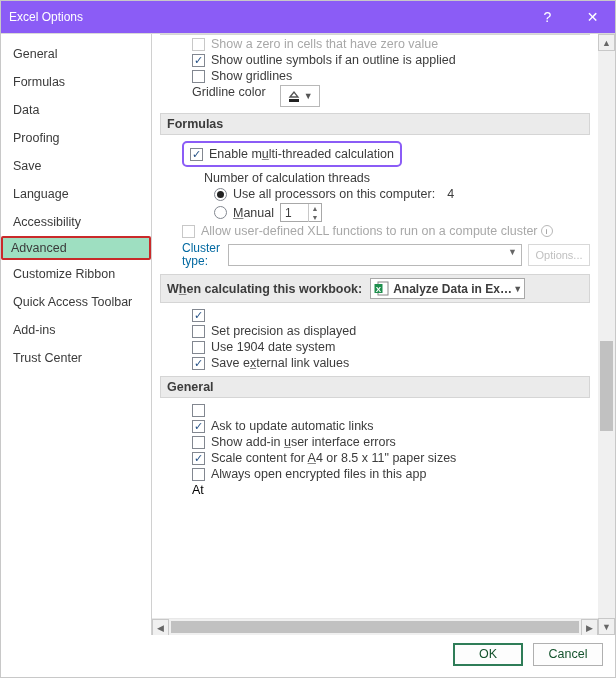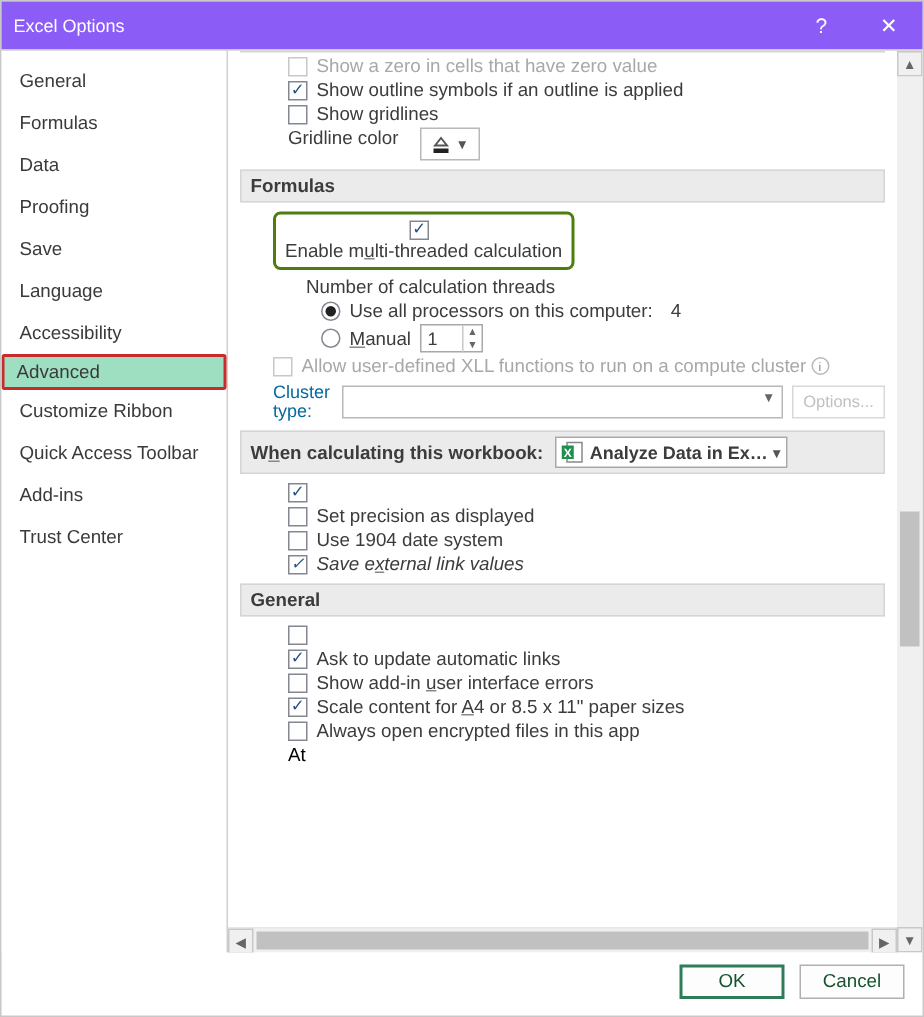--- a/index.html
+++ b/index.html
@@ -47,21 +47,21 @@
   .spin-btns{display:flex;flex-direction:column;border-left:1px solid #c8c8c8;}
   .spin-btn{width:12px;height:9px;font-size:7px;line-height:1;display:flex;align-items:center;justify-content:center;color:#666;}
   .cluster-row{display:flex;align-items:center;margin:4px 0 6px 22px;}
   .cluster-label{font-size:12px;color:#0369a1;width:46px;line-height:1.1;}
   .cluster-drop{flex:1;height:22px;border:1px solid #b8b8b8;background:#fff;display:flex;align-items:flex-start;justify-content:flex-end;padding:2px 4px 0 0;font-size:9px;color:#666;margin-right:6px;}
   .opts-btn{width:62px;height:22px;border:1px solid #d8d8d8;color:#c0c0c0;font-size:11px;text-align:center;line-height:20px;}
   .wb-drop { height:21px; border:1px solid #a8a8a8; background:#fff; display:flex;align-items:center;padding:0 2px 0 3px;font-size:12px;margin-left:8px;width:155px;}
   .wb-drop .x-icon{width:15px;height:15px;margin-right:4px; background:#fff; display:inline-block;}
   .wb-drop .x-icon svg{display:block;}
   .wb-txt{flex:1;white-space:nowrap;overflow:hidden;text-overflow:ellipsis;}
-  .red-highlight { border:2px solid #4d7c0f; border-radius:5px; padding:4px 6px; display:inline-flex; align-items:center;flex-direction:column;}
+  .red-highlight { border:2px solid #8b5cf6; border-radius:5px; padding:4px 6px; display:inline-flex; align-items:center;}
   .info-icon{width:12px;height:12px;border:1px solid #b8b8b8;border-radius:50%;font-size:8px;display:inline-flex;align-items:center;justify-content:center;margin-left:3px;color:#888;}
   .at-label{font-size:12.5px; margin-left:32px;}
   .footer { height:42px; padding:8px 12px 0 0; display:flex; justify-content:flex-end; gap:10px; border-top:0px solid #d0d0d0;}
   .footer .fbtn{ width:70px;height:23px;border:1px solid #b0b0b0;font-size:12.5px;background:#fdfdfd;text-align:center;line-height:21px;color:#14532d;}
   .footer .fbtn.ok{border:2px solid #2f7d58;line-height:19px;}
 </style>
 </head>
 <body>
 
 <div class="window">
@@ -184,21 +184,21 @@
           <span class="cb checked"></span>
         </div>
         <div class="row indent-1">
           <span class="cb"></span>
           <span>Set precision as displayed</span>
         </div>
         <div class="row indent-1">
           <span class="cb"></span>
           <span>Use 1904 date system</span>
         </div>
-        <div class="row indent-1" style="margin-bottom:6px;font-style:italic;">
+        <div class="row indent-1" style="margin-bottom:6px;">
           <span class="cb checked"></span>
           <span><span>Save e</span><span class="underline">x</span><span>ternal link values</span></span>
         </div>
 
         <div class="section-header">General</div>
 
         <div class="row indent-1">
           <span class="cb"></span>
         </div>
         <div class="row indent-1">

